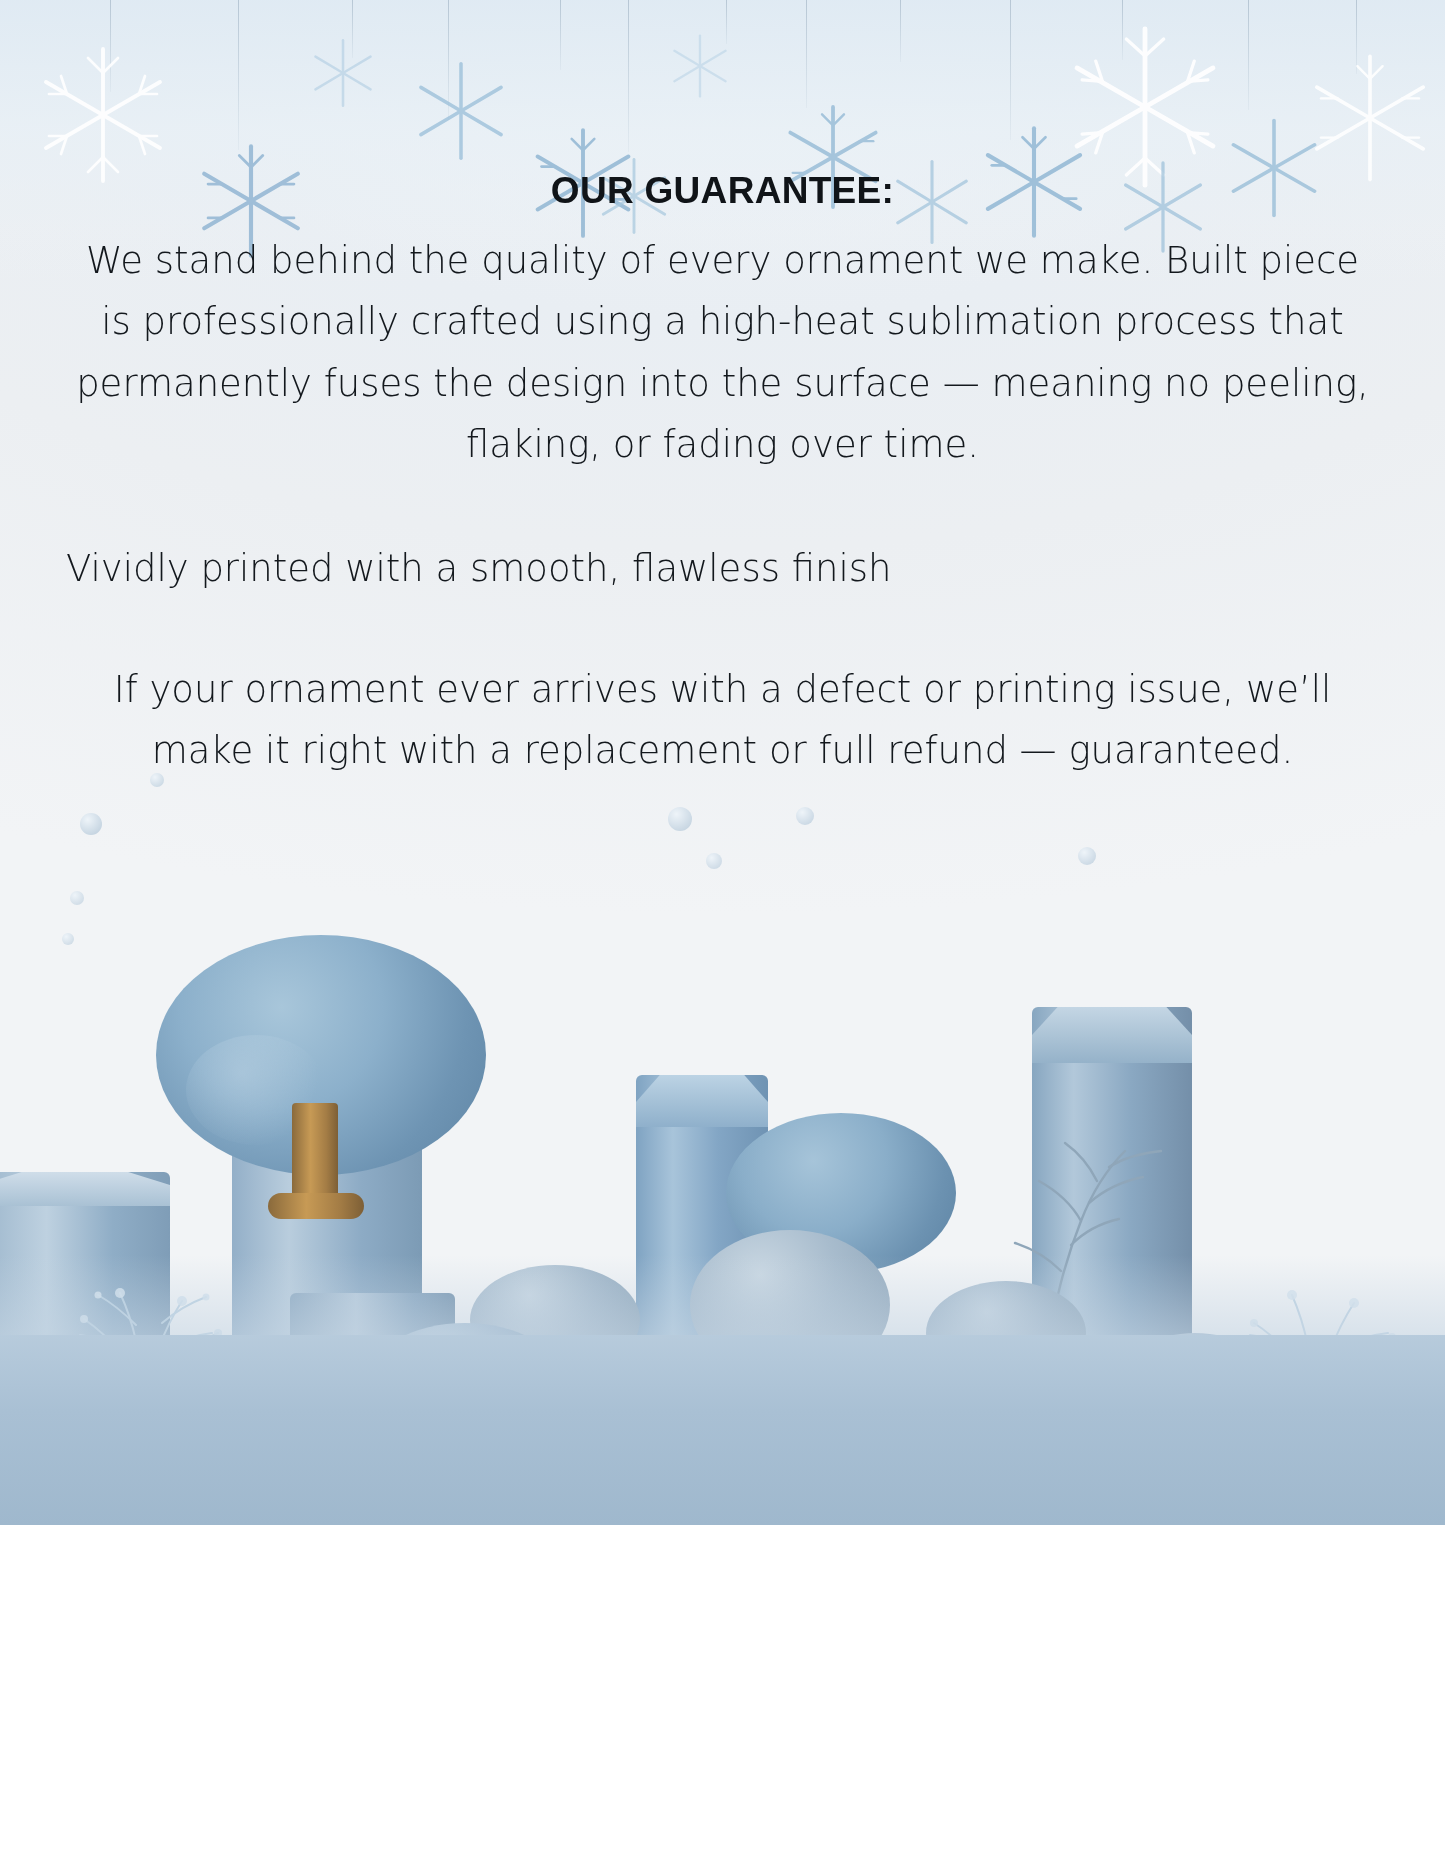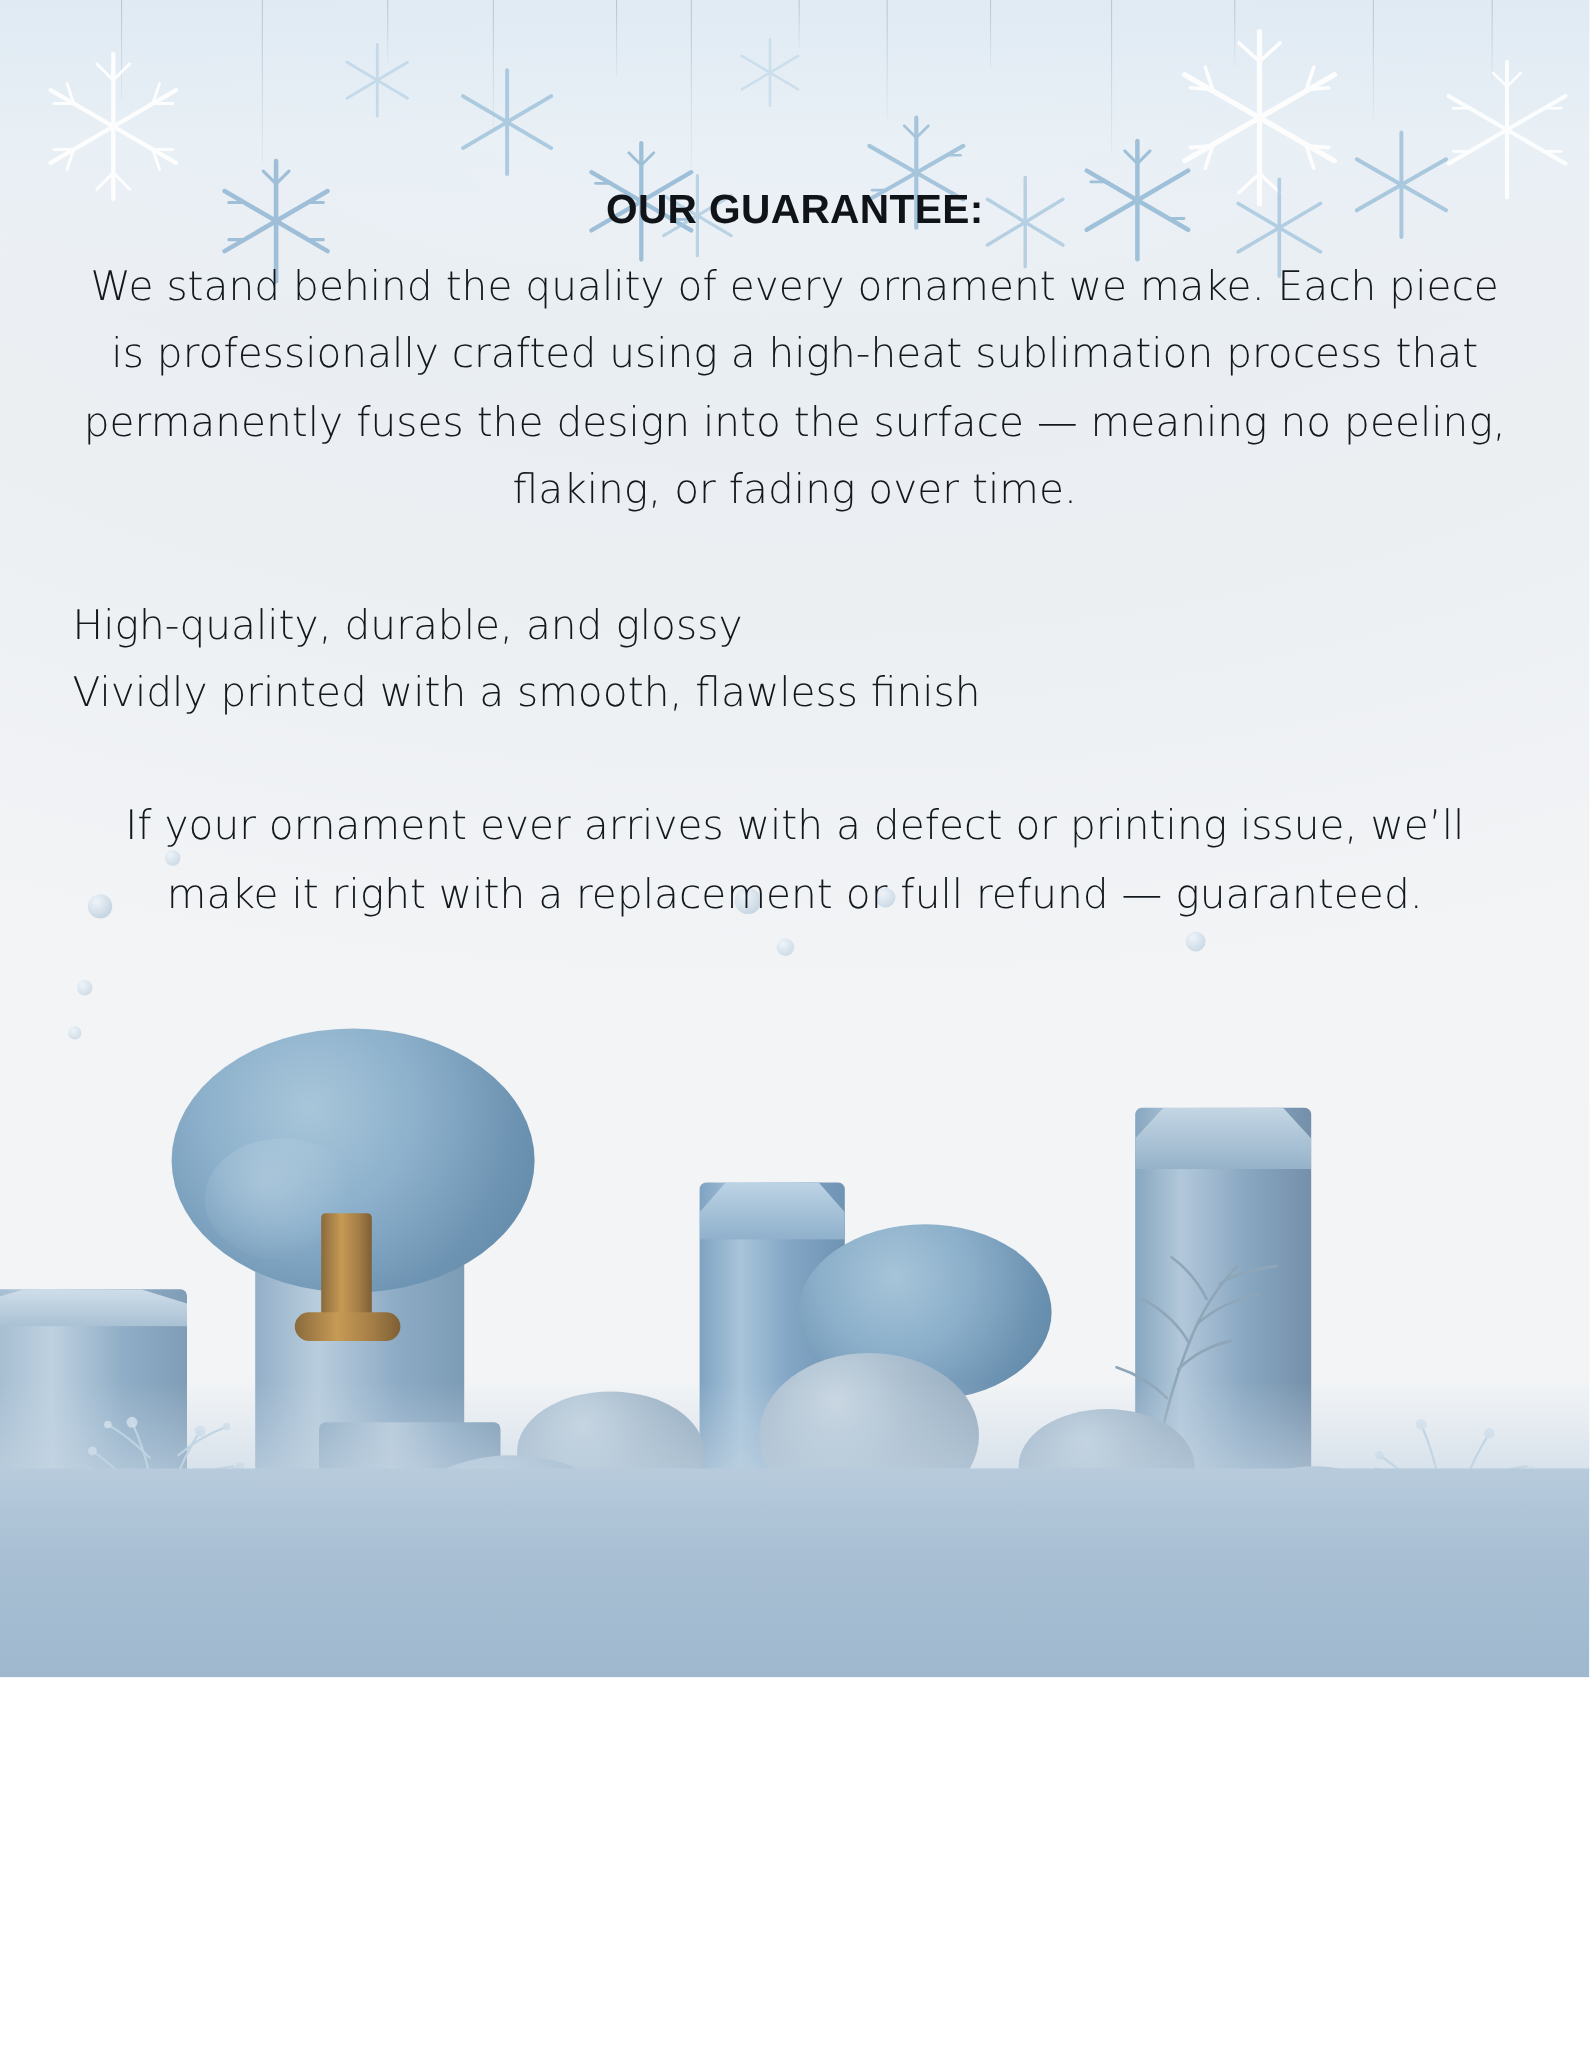--- a/index.html
+++ b/index.html
@@ -410,25 +410,24 @@
           <line x1="50" y1="50" x2="18" y2="69"></line>
             <line x1="50" y1="50" x2="82" y2="31"></line>
         </g>
       </svg>
     </div>
   </div>
 
   <div class="content">
     <h1 class="title">OUR GUARANTEE:</h1>
 
-    <p class="para">We stand behind the quality of every ornament we make. Each piece is professionally crafted using a high-heat sublimation process that permanently fuses the design into the surface — meaning no peeling, flaking, or fading over time.</p>
+    <p class="para">We stand behind the quality of every ornament we make. Built piece is professionally crafted using a high-heat sublimation process that permanently fuses the design into the surface — meaning no peeling, flaking, or fading over time.</p>
 
     <div class="gap-lg"></div>
 
-    <div class="left-block">High-quality, durable, and glossy</div>
     <div class="left-block">Vividly printed with a smooth, flawless finish</div>
 
     <div class="gap-md"></div>
 
     <p class="para">If your ornament ever arrives with a defect or printing issue, we’ll make it right with a replacement or full refund — guaranteed.</p>
   </div>
 
   <div class="scene">
 
     <div class="pillar" style="left:-20px;width:190px;height:225px;bottom:128px;background:linear-gradient(90deg,#9cb6cc 0%,#bed1e0 35%,#8fadc6 70%,#7f9db7 100%);">

